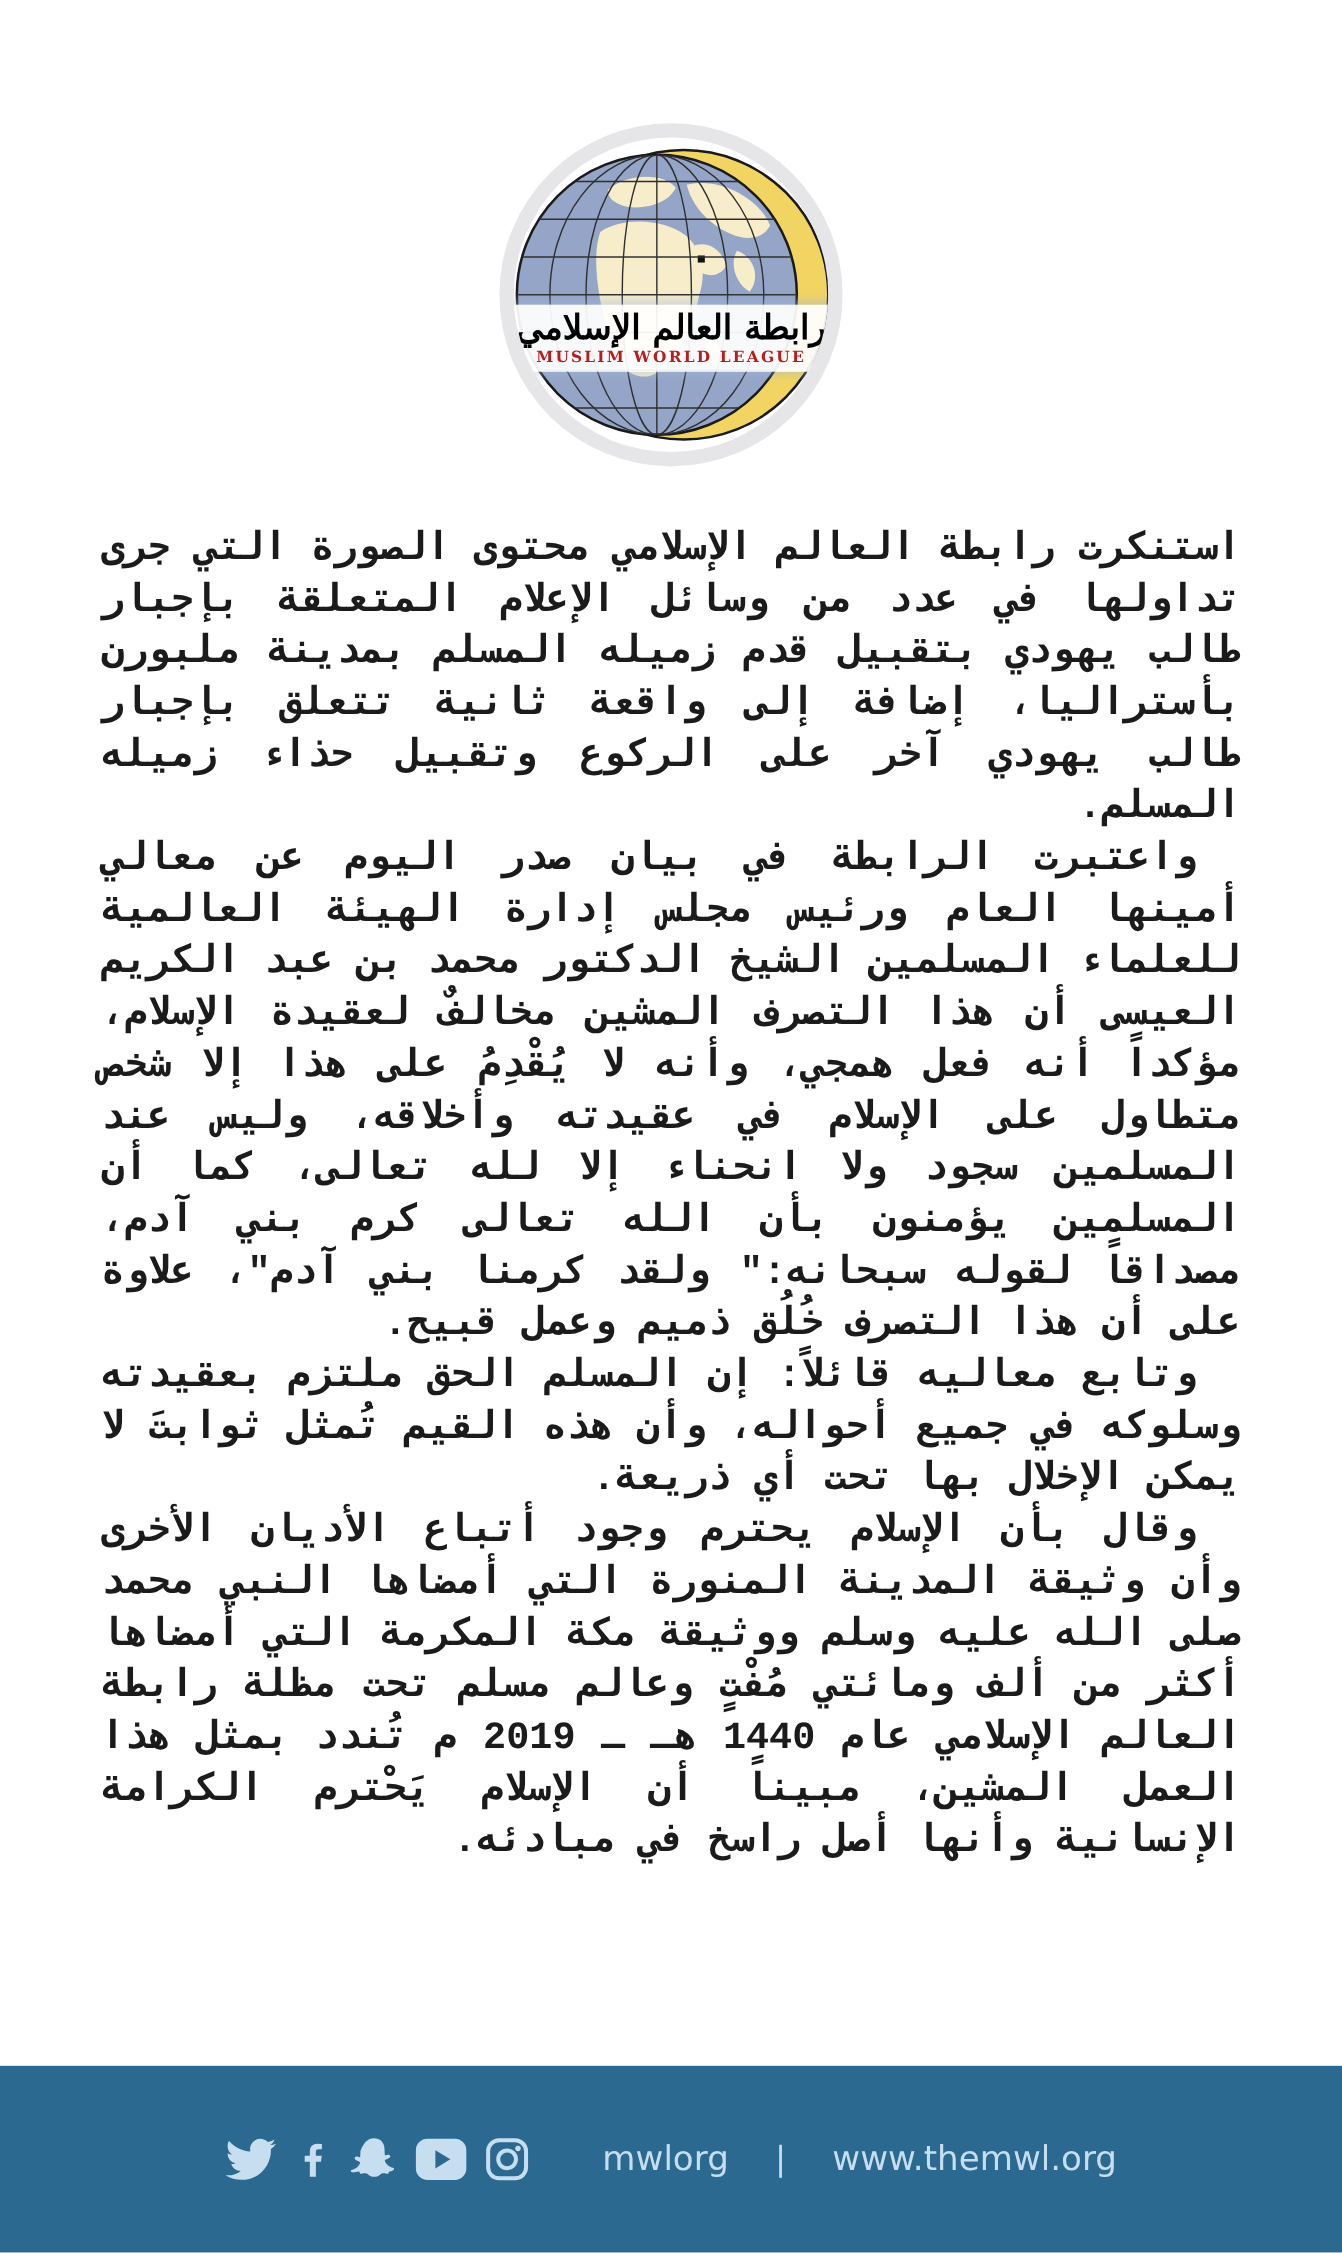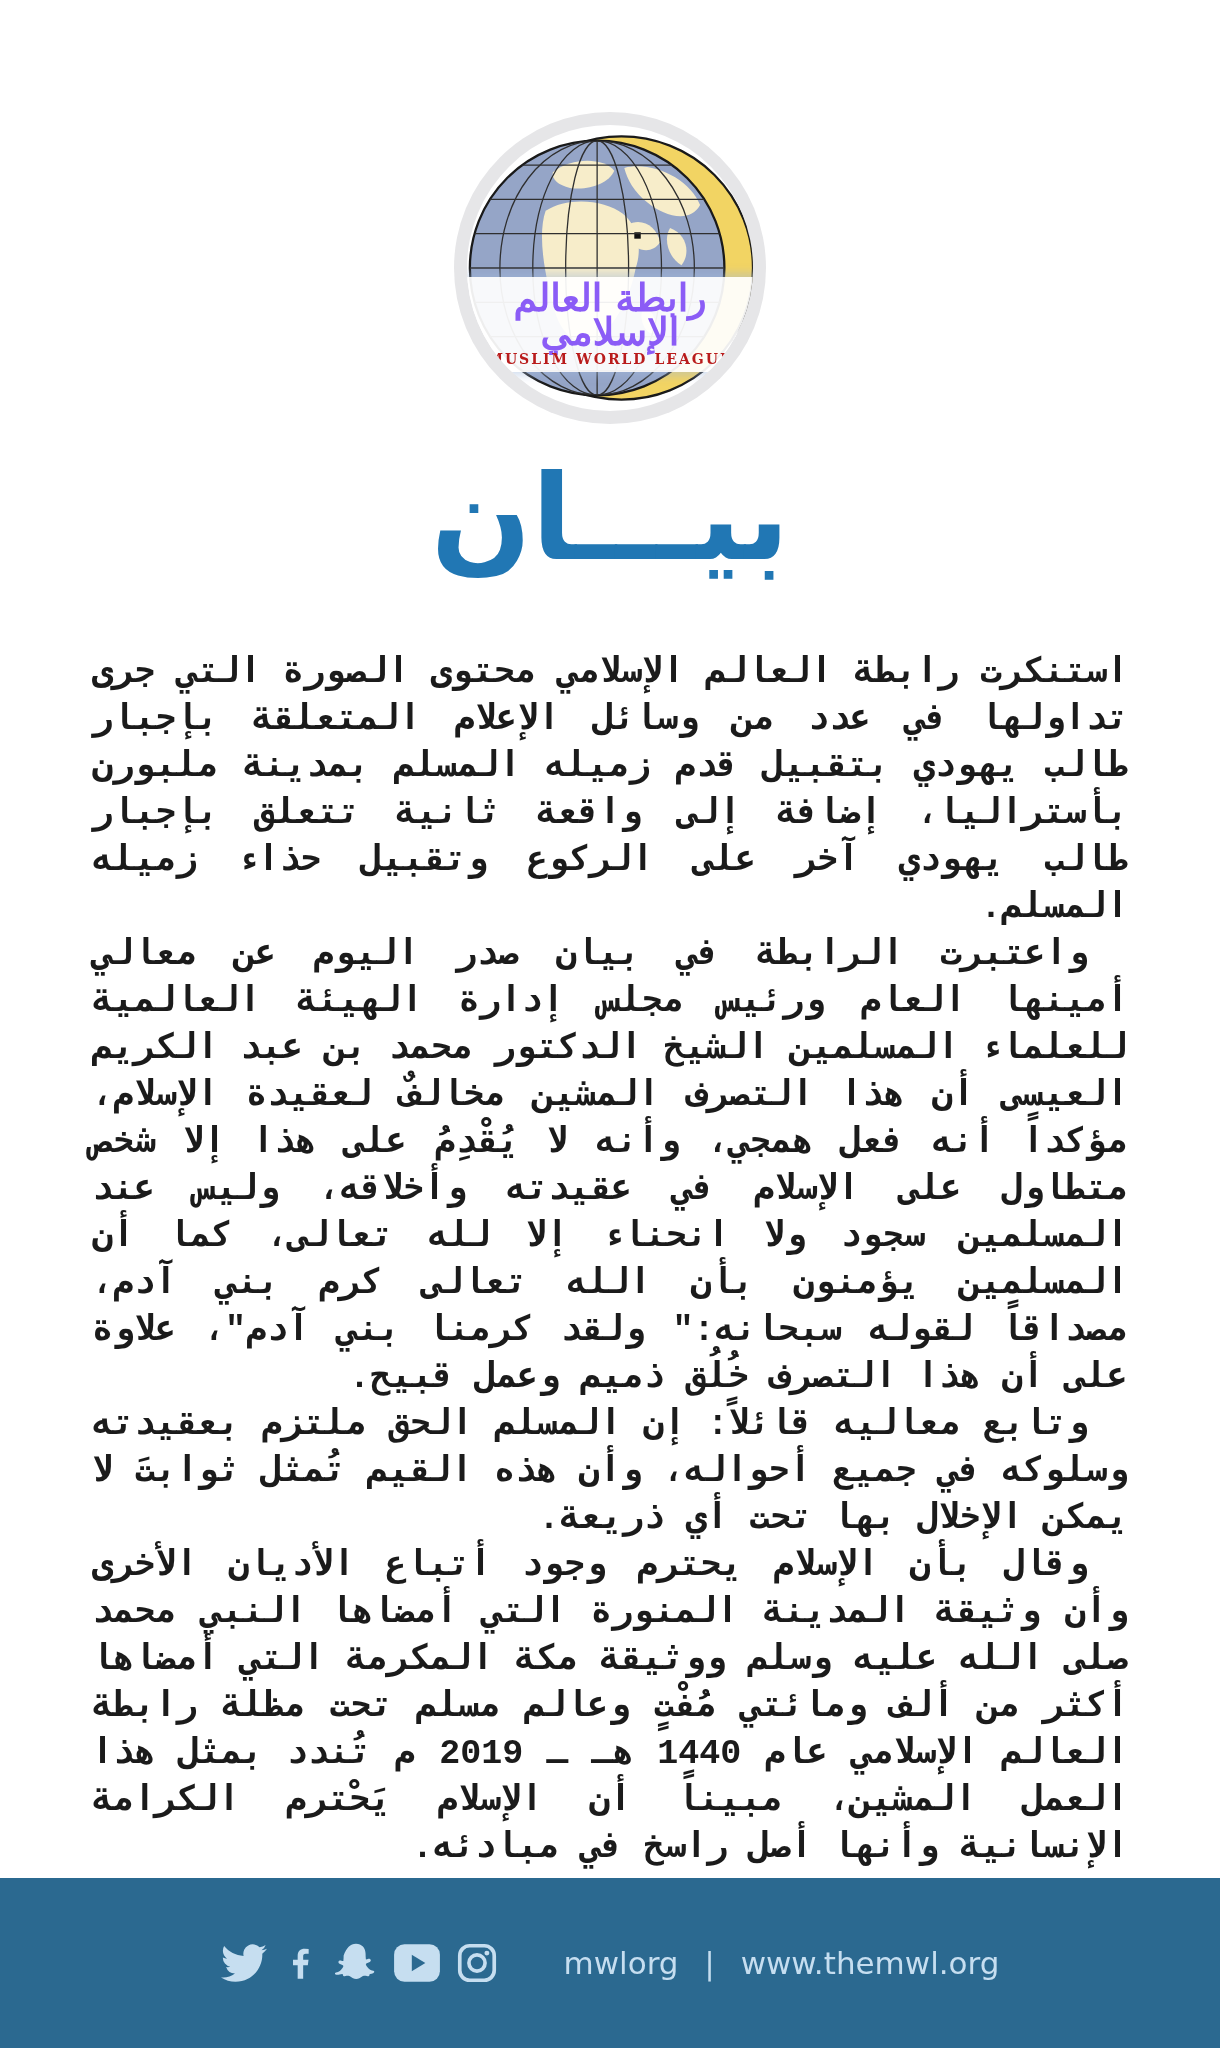--- a/index.html
+++ b/index.html
@@ -27,21 +27,21 @@
   .globe-svg{position:absolute;inset:0;width:100%;height:100%;}
   .logo-band{
     position:absolute;left:0;right:0;top:53%;
     text-align:center;
     background:rgba(255,255,255,0.93);
     padding:4px 0 5px;
     box-shadow:0 0 8px 4px rgba(160,185,220,0.45);
   }
   .logo-ar{
     font-family:"DejaVu Serif",serif;
-    font-weight:bold;font-size:38px;line-height:34px;color:#8b5cf6;
+    font-weight:bold;font-size:31px;line-height:34px;color:#000000;
     direction:rtl;
   }
   .logo-en{
     font-family:"DejaVu Serif",serif;
     font-weight:bold;font-size:14px;letter-spacing:2px;
     color:#b91c1c;margin-top:2px;
   }
   
   .title{
     margin-top:14px;
@@ -73,20 +73,21 @@
   }
   .footer-row{display:flex;align-items:center;gap:13px;}
   .soc{display:flex;align-items:center;gap:13px;}
   .soc svg{display:block;}
   .footer-text{
     display:flex;align-items:center;
     margin-left:52px;
     color:#c6def0;
     font-size:31px;
     font-weight:400;
+    gap:16px;
   }
   .footer-sep{margin:0 26px;font-size:30px;color:#c6def0;}
 </style>
 </head>
 <body>
 
 <div class="page">
 
   <div class="logo-wrap">
     <div class="logo-circle">
@@ -128,21 +129,20 @@
           </defs>
         </svg>
         <div class="logo-band">
           <div class="logo-ar">رابطة العالم الإسلامي</div>
           <div class="logo-en">MUSLIM WORLD LEAGUE</div>
         </div>
       </div>
     </div>
   </div>
 
-  <div class="title">بيـــان</div>
 
   <div class="body-text">
     <p>استنكرت رابطة العالم الإسلامي محتوى الصورة التي جرى تداولها في عدد من وسائل الإعلام المتعلقة بإجبار طالب يهودي بتقبيل قدم زميله المسلم بمدينة ملبورن بأستراليا، إضافة إلى واقعة ثانية تتعلق بإجبار طالب يهودي آخر على الركوع وتقبيل حذاء زميله المسلم.</p>
     <p class="indented">واعتبرت الرابطة في بيان صدر اليوم عن معالي أمينها العام ورئيس مجلس إدارة الهيئة العالمية للعلماء المسلمين الشيخ الدكتور محمد بن عبد الكريم العيسى أن هذا التصرف المشين مخالفٌ لعقيدة الإسلام، مؤكداً أنه فعل همجي، وأنه لا يُقْدِمُ على هذا إلا شخص متطاول على الإسلام في عقيدته وأخلاقه، وليس عند المسلمين سجود ولا انحناء إلا لله تعالى، كما أن المسلمين يؤمنون بأن الله تعالى كرم بني آدم، مصداقاً لقوله سبحانه:" ولقد كرمنا بني آدم"، علاوة على أن هذا التصرف خُلُق ذميم وعمل قبيح.</p>
     <p class="indented">وتابع معاليه قائلاً: إن المسلم الحق ملتزم بعقيدته وسلوكه في جميع أحواله، وأن هذه القيم تُمثل ثوابتَ لا يمكن الإخلال بها تحت أي ذريعة.</p>
     <p class="indented">وقال بأن الإسلام يحترم وجود أتباع الأديان الأخرى وأن وثيقة المدينة المنورة التي أمضاها النبي محمد صلى الله عليه وسلم ووثيقة مكة المكرمة التي أمضاها أكثر من ألف ومائتي مُفْتٍ وعالم مسلم تحت مظلة رابطة العالم الإسلامي عام 1440 هـ ـ 2019 م تُندد بمثل هذا العمل المشين، مبيناً أن الإسلام يَحْترم الكرامة الإنسانية وأنها أصل راسخ في مبادئه.</p>
   </div>
 
   <div class="footer">
     <div class="footer-row">

